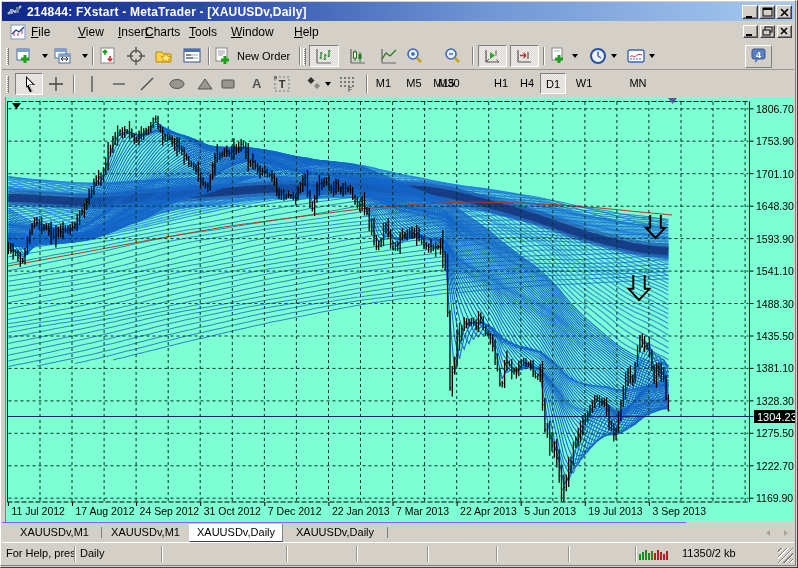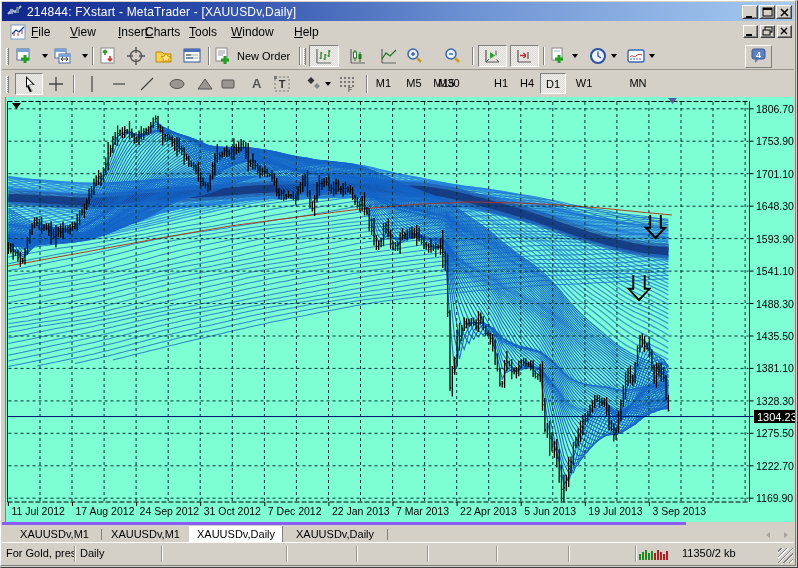--- a/index.html
+++ b/index.html
@@ -5,21 +5,21 @@
  font-family:"Liberation Sans",sans-serif;-webkit-font-smoothing:antialiased}
 .abs{position:absolute}
 #win{position:absolute;left:0;top:0;width:798px;height:568px;
  border-left:1px solid #d4d0c8;border-top:1px solid #d4d0c8;
  border-right:1px solid #404040;border-bottom:1px solid #404040}
 #win2{position:absolute;left:0;top:0;width:796px;height:566px;
  border-left:1px solid #fff;border-top:1px solid #fff;
  border-right:1px solid #808080;border-bottom:1px solid #808080}
 #title{position:absolute;left:2px;top:2px;width:792px;height:19px;
  background:linear-gradient(90deg,#10278c 0%,#2a4aa8 25%,#6f94d4 60%,#a6caf0 100%);
- color:#fff;font-size:12px;font-weight:normal}
+ color:#fff;font-size:12px;font-weight:bold}
 #title .txt{position:absolute;left:25px;top:3px;white-space:nowrap;letter-spacing:.2px}
 .wbtn{position:absolute;top:3px;width:16px;height:14px;background:#d4d0c8;
  border-top:1px solid #fff;border-left:1px solid #fff;border-right:1px solid #404040;border-bottom:1px solid #404040;
  box-shadow:inset 1px 1px 0 #d4d0c8, inset -1px -1px 0 #808080}
 .wbtn svg{position:absolute;left:1px;top:1px}
 #menubar{position:absolute;left:2px;top:21px;width:792px;height:22px;background:#d4d0c8;font-size:12px;color:#000}
 .mi{position:absolute;top:4px}
 .mi u{text-decoration:underline}
 .mbtn{position:absolute;top:4px;width:15px;height:13px;background:#d4d0c8;
  border-top:1px solid #fff;border-left:1px solid #fff;border-right:1px solid #404040;border-bottom:1px solid #404040;
@@ -28,21 +28,21 @@
 #tb2{position:absolute;left:2px;top:71px;width:792px;height:26px;background:#d4d0c8}
 .grip{position:absolute;top:5px;width:3px;height:17px;
  background:repeating-linear-gradient(180deg,#fff 0,#fff 1px,#9a968f 1px,#9a968f 2px);border-left:1px solid #fff;border-right:1px solid #808080}
 .sep{position:absolute;top:4px;width:2px;height:18px;border-left:1px solid #808080;border-right:1px solid #fff}
 .tbi{position:absolute;top:4px;width:18px;height:18px}
 .drop{position:absolute;top:11px;width:0;height:0;border-left:3px solid transparent;border-right:3px solid transparent;border-top:4px solid #000}
 .pressed{position:absolute;top:2px;height:22px;border:1px solid #808080;border-bottom-color:#fff;border-right-color:#fff;
  background:repeating-conic-gradient(#dedbd6 0 25%,#efede9 0 50%) 0 0/2px 2px}
 .tf{position:absolute;top:2px;height:21px;font-size:11px;color:#000;text-align:center;line-height:21px}
 .tfp{border:1px solid #808080;border-bottom-color:#fff;border-right-color:#fff;background:repeating-conic-gradient(#dedbd6 0 25%,#efede9 0 50%) 0 0/2px 2px}
-#tabbar{position:absolute;left:2px;top:522px;width:684px;height:20px;background:#d4d0c8;border-top:3px solid #8b5cf6;font-size:11px}
+#tabbar{position:absolute;left:2px;top:522px;width:684px;height:20px;background:#d4d0c8;border-top:1px solid #8b5cf6;font-size:11px}
 .tab{position:absolute;top:1px;height:18px;color:#000;text-align:center;line-height:17px}
 .tabsep{position:absolute;top:4px;width:1px;height:11px;background:#808080}
 .tactive{background:#fff;border-left:1px solid #fff;border-right:1px solid #808080;border-bottom:1px solid #404040}
 #status{position:absolute;left:2px;top:542px;width:792px;height:22px;background:#d4d0c8;border-top:1px solid #fff;font-size:11px;color:#000}
 .ssep{position:absolute;top:3px;width:2px;height:16px;border-left:1px solid #9a968f;border-right:1px solid #fff}
 #grip2{position:absolute;right:1px;top:5px;width:15px;height:15px;
  background:repeating-linear-gradient(135deg,transparent 0,transparent 2px,#808080 2px,#808080 3px,#fff 3px,#fff 4px)}
 svg text{font-family:"Liberation Sans",sans-serif}
 .ax{font-size:10.5px;fill:#000}
 .ma{fill:none;stroke:#1465c8;stroke-width:1.1;stroke-opacity:.95}
@@ -272,21 +272,21 @@
       </svg>
     </div>
 </div>
 <div id="menubar">
  <svg class="abs" style="left:8px;top:3px" width="16" height="16" viewBox="0 0 16 16">
   <rect x="1" y="1" width="14" height="14" fill="#fff" stroke="#7b99c4"></rect>
   <path d="M2 10l4-4 3 2 5-5" stroke="#1040a0" stroke-width="1.3" fill="none"></path>
   <path d="M4 8v4M8 9v3M12 6v4" stroke="#c03030" stroke-width="1"></path>
  </svg>
  <span class="mi" style="left:29px"><u>F</u>ile</span>
- <span class="mi" style="left:68px"><u>V</u>iew</span>
+ <span class="mi" style="left:76px"><u>V</u>iew</span>
  <span class="mi" style="left:116px"><u>I</u>nsert</span>
  <span class="mi" style="left:143px"><u>C</u>harts</span>
  <span class="mi" style="left:187px"><u>T</u>ools</span>
  <span class="mi" style="left:229px"><u>W</u>indow</span>
  <span class="mi" style="left:292px"><u>H</u>elp</span>
  <div class="mbtn" style="left:741px"><svg width="13" height="11">
         <rect x="2" y="8" width="6" height="2" fill="#000"></rect>
       </svg></div>
  <div class="mbtn" style="left:758px"><svg width="13" height="11">
         <rect x="4" y="1" width="7" height="5" fill="none" stroke="#000"></rect>
@@ -497,21 +497,21 @@
  <span class="tab" style="left:101px;width:85px">XAUUSDv,M1</span>
  <span class="tab tactive" style="left:187px;width:94px">XAUUSDv,Daily</span>
  <span class="tab" style="left:283px;width:100px">XAUUSDv,Daily</span>
  <div class="tabsep" style="left:385px"></div>
  <svg class="abs" style="left:762px;top:6px" width="26" height="8" viewBox="0 0 26 8">
   <path d="M6 1L2 4l4 3z" fill="#a8a49c"></path>
       <path d="M20 1l4 3-4 3z" fill="#a8a49c"></path>
  </svg>
 </div>
 <div id="status">
- <span class="abs" style="left:4px;top:4px">For Gold, pres</span>
+ <span class="abs" style="left:4px;top:4px">For Help, pres</span>
  <div class="ssep" style="left:72px"></div>
  <span class="abs" style="left:78px;top:4px">Daily</span>
  <div class="ssep" style="left:159px"></div>
  <div class="ssep" style="left:284px"></div>
  <div class="ssep" style="left:354px"></div>
  <div class="ssep" style="left:425px"></div>
  <div class="ssep" style="left:494px"></div>
  <div class="ssep" style="left:566px"></div>
  <div class="ssep" style="left:633px"></div>
  <svg class="abs" style="left:637px;top:5px" width="32" height="12" viewBox="0 0 32 12">

